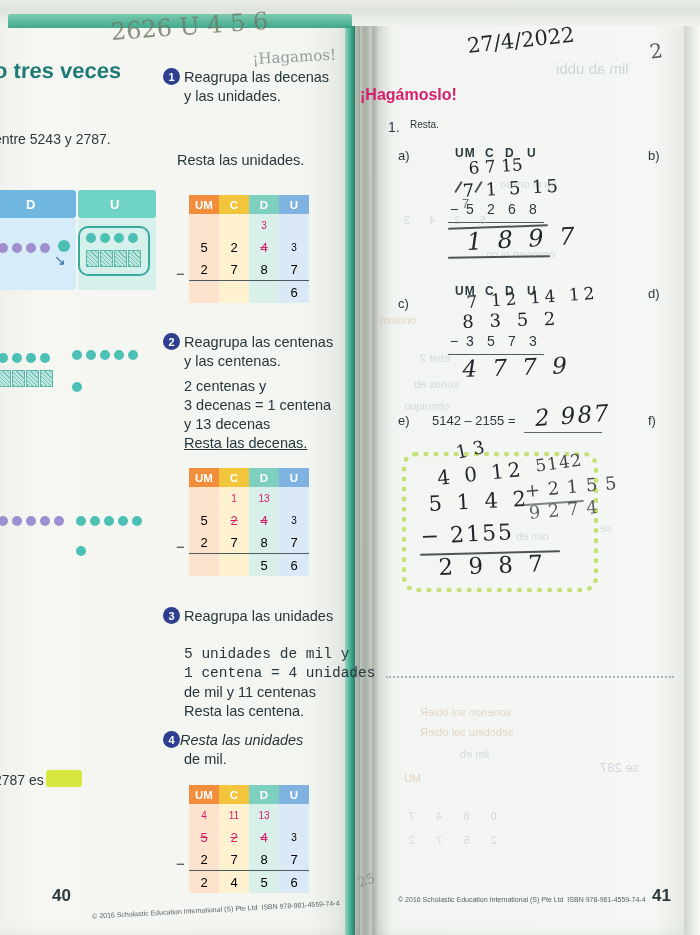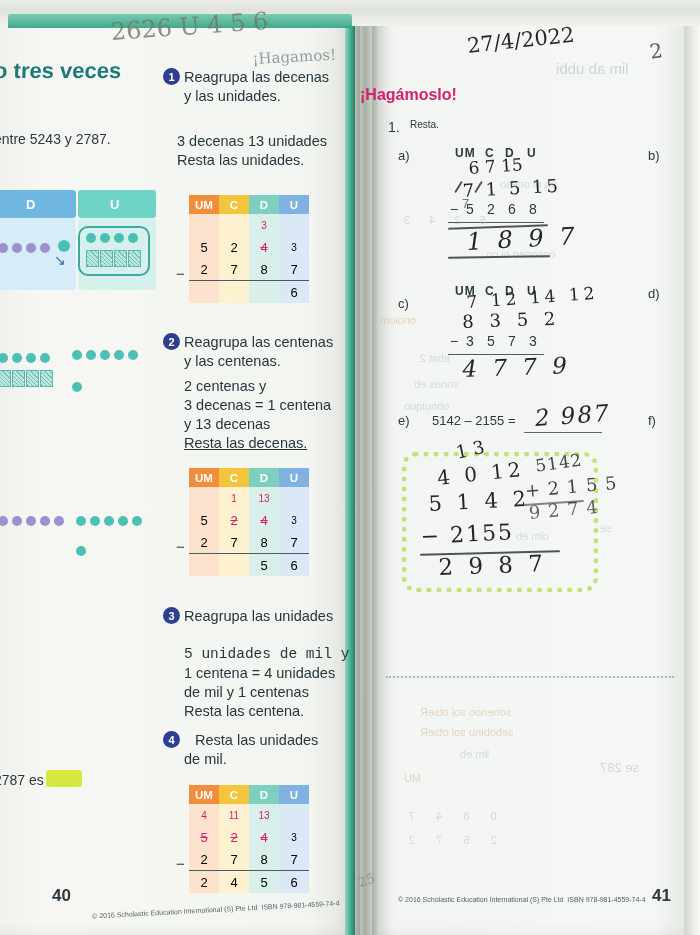--- a/index.html
+++ b/index.html
@@ -191,21 +191,20 @@
   <div class="disc d-teal" style="left:76px;top:516px;"></div>
   <div class="disc d-teal" style="left:90px;top:516px;"></div>
   <div class="disc d-teal" style="left:104px;top:516px;"></div>
   <div class="disc d-teal" style="left:118px;top:516px;"></div>
   <div class="disc d-teal" style="left:132px;top:516px;"></div>
   <div class="disc d-teal" style="left:76px;top:546px;"></div>
 
   <div class="num-bullet" style="left:163px;top:68px;">1</div>
   <div class="step-line" style="left:184px;top:68px;">Reagrupa las decenas</div>
   <div class="step-line" style="left:184px;top:87px;">y las unidades.</div>
-  <div class="step-line" style="left:177px;top:132px;">3 decenas 13 unidades</div>
   <div class="step-line" style="left:177px;top:151px;">Resta las unidades.</div>
 
   <table class="pv" style="left:189px;top:195px;">
     <tbody>
         <tr>
       <td class="hd h-um">UM</td>
       <td class="hd h-c">C</td>
       <td class="hd h-d">D</td>
       <td class="hd h-u">U</td>
     </tr>
@@ -277,26 +276,26 @@
       <td class="c-d rule-top">5</td>
       <td class="c-u rule-top">6</td>
     </tr>
   </tbody>
     </table>
   <div class="minus" style="left:176px;top:538px;">−</div>
 
   <div class="num-bullet" style="left:163px;top:607px;">3</div>
   <div class="step-line" style="left:184px;top:607px;">Reagrupa las unidades</div>
   <div class="step-line" style="left:184px;top:645px;font-family:Liberation Mono, monospace;">5 unidades de mil y</div>
-  <div class="step-line" style="left:184px;top:664px;">1 centena = 4 unidades</div>
-  <div class="step-line" style="left:184px;top:683px;">de mil y 1 centenas</div>
+  <div class="step-line" style="left:184px;top:664px;font-family:Liberation Mono, monospace;">1 centena = 4 unidades</div>
+  <div class="step-line" style="left:184px;top:683px;">de mil y 11 centenas</div>
   <div class="step-line" style="left:184px;top:702px;">Resta las centena.</div>
 
   <div class="num-bullet" style="left:163px;top:731px;">4</div>
-  <div class="step-line" style="left:195px;top:731px;">Resta las unidades</div>
+  <div class="step-line" style="left:180px;top:731px;font-style:italic;">Resta las unidades</div>
   <div class="step-line" style="left:184px;top:750px;">de mil.</div>
 
   <table class="pv" style="left:189px;top:785px;">
     <tbody>
         <tr>
       <td class="hd h-um">UM</td>
       <td class="hd h-c">C</td>
       <td class="hd h-d">D</td>
       <td class="hd h-u">U</td>
     </tr>

